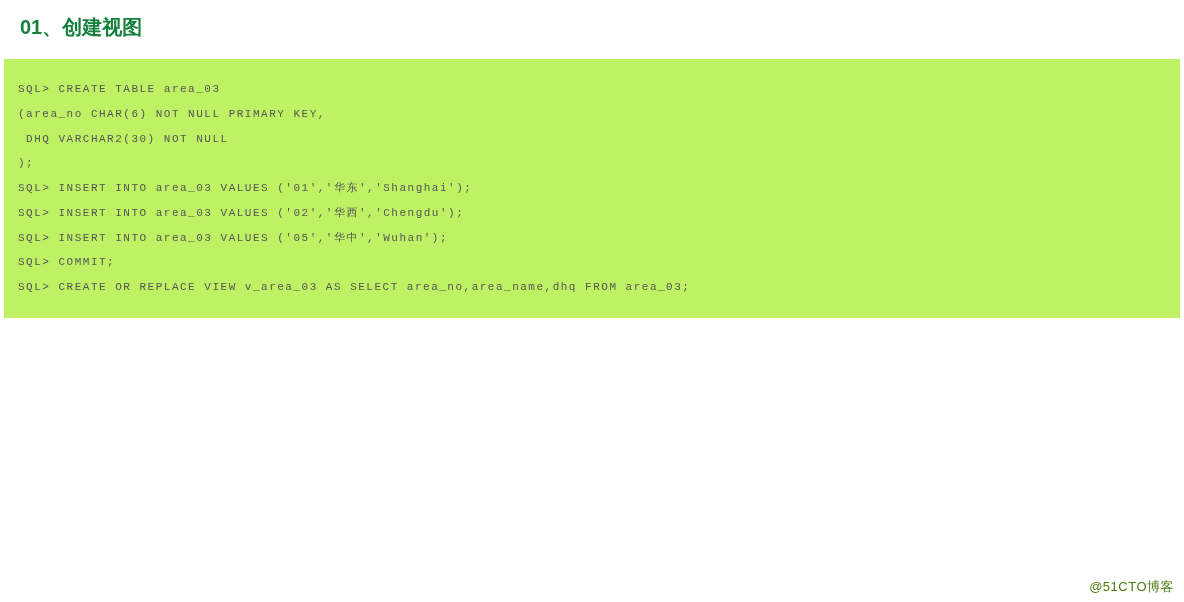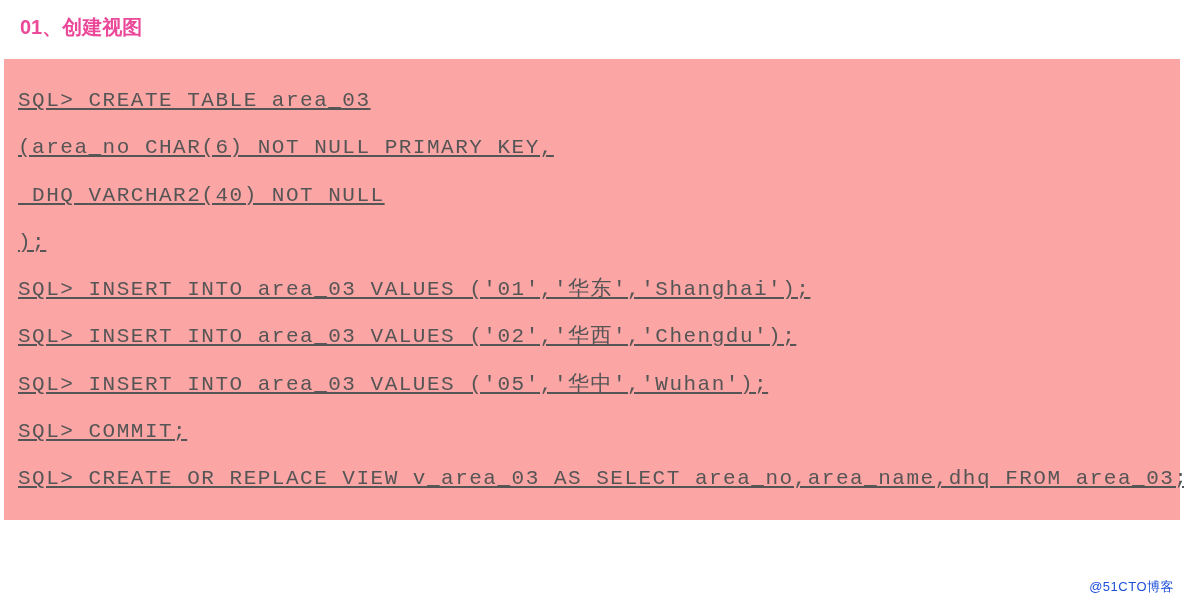--- a/index.html
+++ b/index.html
@@ -11,58 +11,57 @@
   .page {
     width: 1184px;
     height: 602px;
     box-sizing: border-box;
     position: relative;
     background: #ffffff;
   }
   .heading {
     font-size: 20px;
     font-weight: 700;
-    color: #ec4899;
+    color: #15803d;
     padding: 14px 28px 18px 20px;
   }
   .codeblock {
-    background: #fca5a5;
+    background: #bef264;
     margin: 0 4px;
     padding: 18px 14px 18px 14px;
     font-family: "Consolas", "Menlo", "Courier New", monospace;
-    font-size: 21px;
+    font-size: 11px;
     line-height: 2.25;
     letter-spacing: 1.5px;
     color: #555555;
-    text-decoration: underline;
   }
   .codeblock .line {
     white-space: pre;
   }
   .watermark {
     position: absolute;
     right: 10px;
     bottom: 6px;
     font-size: 13px;
-    color: #1d4ed8;
+    color: #4d7c0f;
     letter-spacing: 0.5px;
     font-family: "Microsoft YaHei", Arial, sans-serif;
   }
 </style>
 </head>
 <body>
 
 <div class="page">
 
   <div class="heading">01、创建视图</div>
 
   <div class="codeblock">
     <div class="line">SQL&gt; CREATE TABLE area_03</div>
     <div class="line">(area_no CHAR(6) NOT NULL PRIMARY KEY,</div>
-    <div class="line"> DHQ VARCHAR2(40) NOT NULL</div>
+    <div class="line"> DHQ VARCHAR2(30) NOT NULL</div>
     <div class="line">);</div>
     <div class="line"></div>
     <div class="line">SQL&gt; INSERT INTO area_03 VALUES ('01','华东','Shanghai');</div>
     <div class="line">SQL&gt; INSERT INTO area_03 VALUES ('02','华西','Chengdu');</div>
     <div class="line">SQL&gt; INSERT INTO area_03 VALUES ('05','华中','Wuhan');</div>
     <div class="line">SQL&gt; COMMIT;</div>
     <div class="line"></div>
     <div class="line">SQL&gt; CREATE OR REPLACE VIEW v_area_03 AS SELECT area_no,area_name,dhq FROM area_03;</div>
   </div>
 

